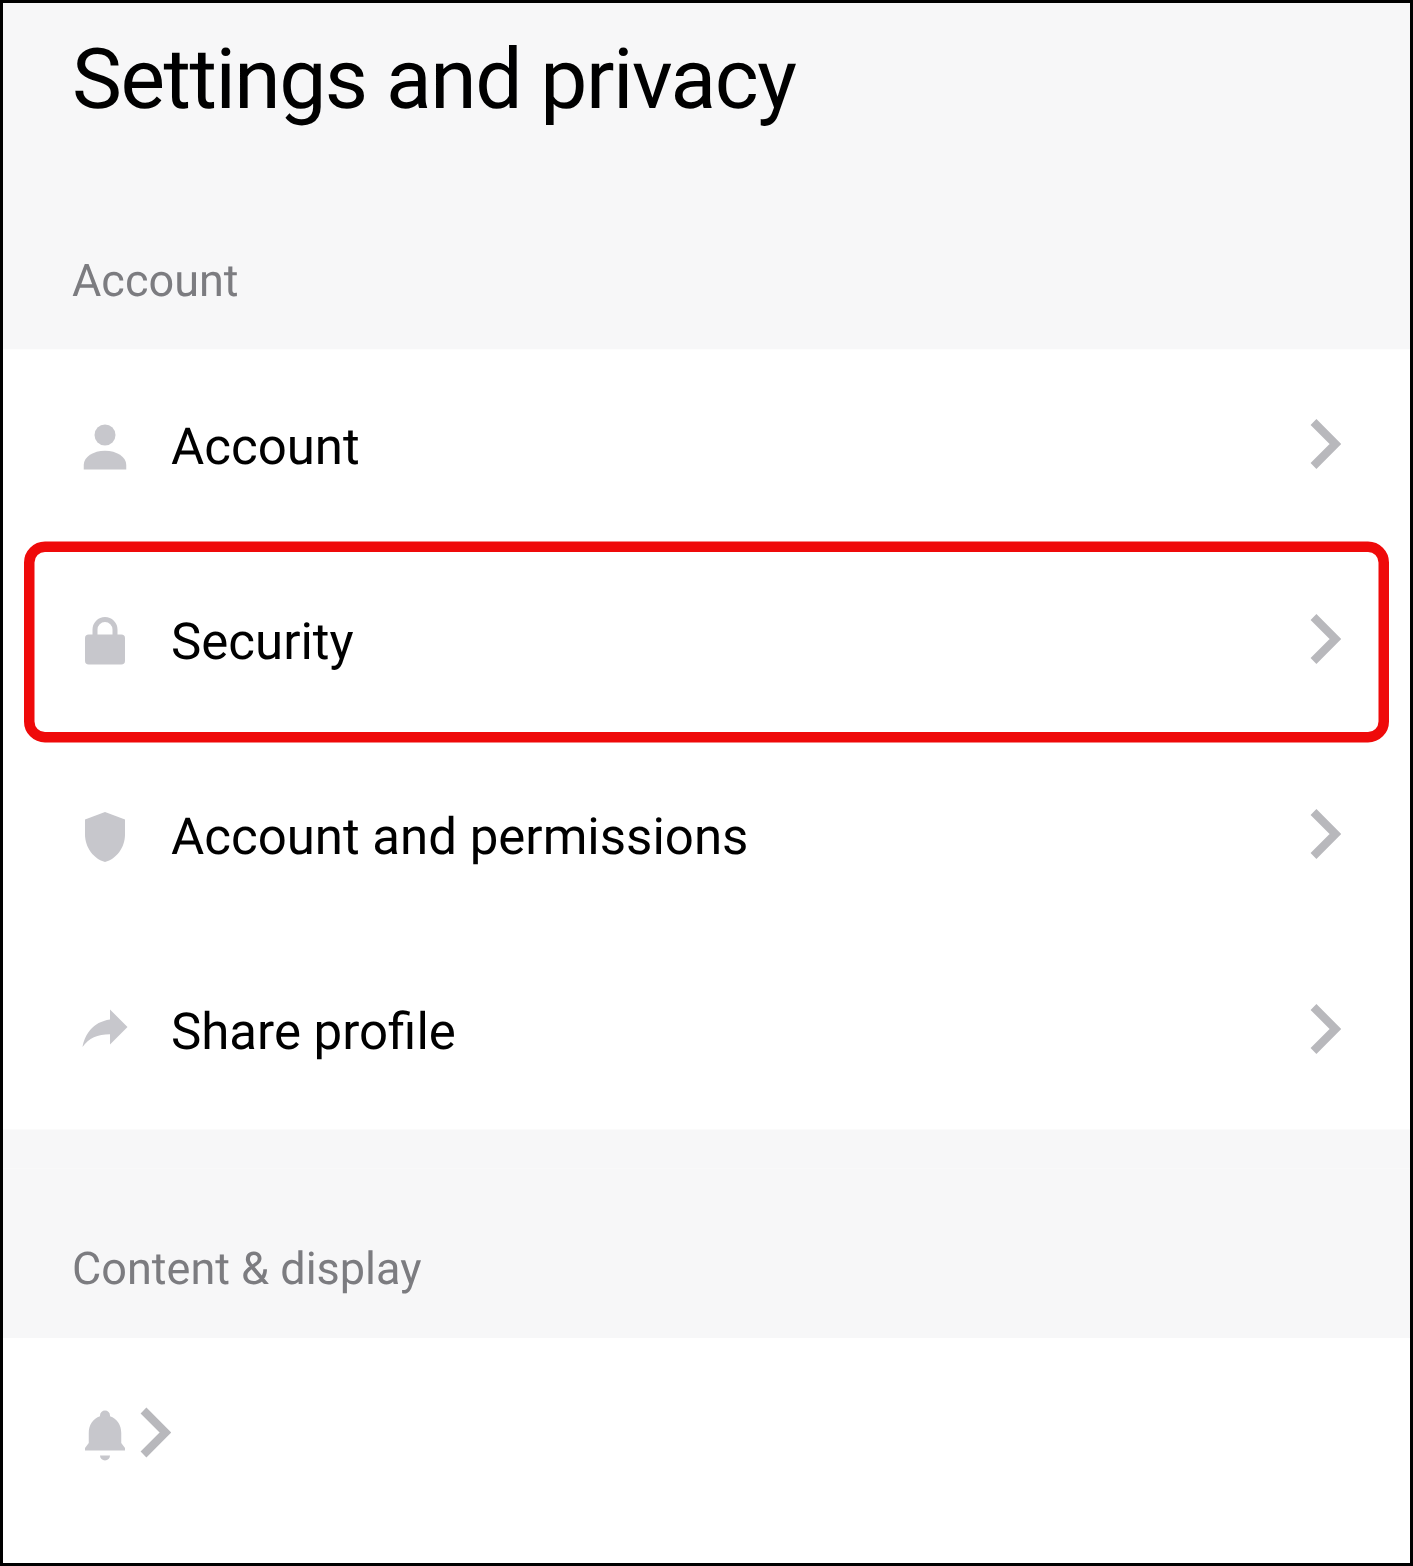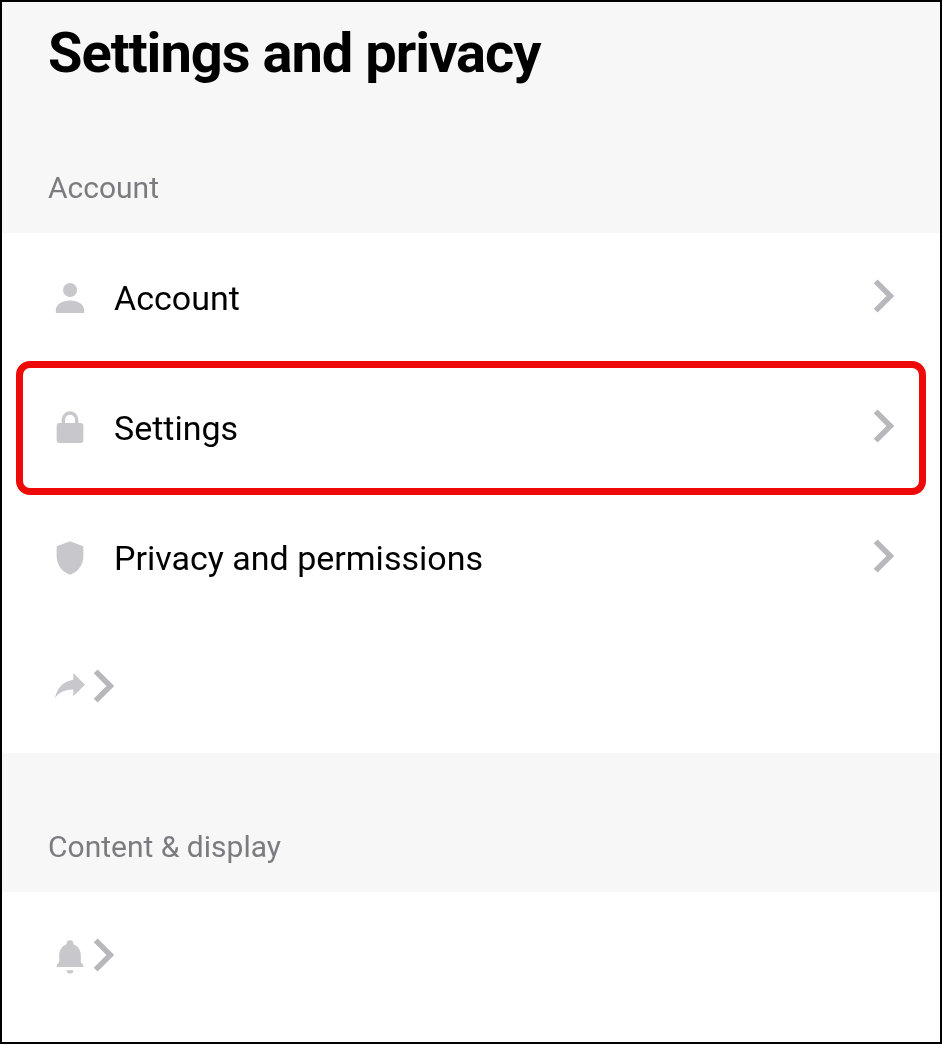--- a/index.html
+++ b/index.html
@@ -5,21 +5,21 @@
   * { box-sizing: border-box; margin: 0; padding: 0; }
   html, body { width: 942px; height: 1044px; }
   body {
     font-family: -apple-system, BlinkMacSystemFont, "Segoe UI", Roboto, Helvetica, Arial, sans-serif;
     background: #fff;
     border: 2px solid #000;
     overflow: hidden;
   }
   .page-title {
     font-size: 56px;
-    font-weight: 700;
+    font-weight: 400;
     letter-spacing: -1px;
     padding: 18px 46px 34px 46px;
     color: #000;
     background: #f7f7f8;
   }
   .section-header {
     font-size: 30px;
     color: #7c7c80;
     padding: 50px 46px 28px 46px;
     background: #f7f7f8;
@@ -86,49 +86,50 @@
         </svg>
     </span>
   </div>
 
   <div class="row">
     <span class="icon-wrap">
       <svg viewBox="0 0 24 24">
           <path d="M17 9V7a5 5 0 0 0-10 0v2H5.5A1.5 1.5 0 0 0 4 10.5v9A1.5 1.5 0 0 0 5.5 21h13a1.5 1.5 0 0 0 1.5-1.5v-9A1.5 1.5 0 0 0 18.5 9H17zm-8-2a3 3 0 0 1 6 0v2H9V7z"></path>
         </svg>
     </span>
-    <span class="label">Settings</span>
+    <span class="label">Security</span>
     <span class="chevron">
       <svg viewBox="0 0 12 20">
           <polyline points="2,2 10,10 2,18"></polyline>
         </svg>
     </span>
     <span class="highlight-box"></span>
   </div>
 
   <div class="row">
     <span class="icon-wrap">
       <svg viewBox="0 0 24 24">
           <path d="M12 2 4 5v6c0 5.1 3.4 9.8 8 11 4.6-1.2 8-5.9 8-11V5l-8-3z"></path>
         </svg>
     </span>
-    <span class="label">Privacy and permissions</span>
+    <span class="label">Account and permissions</span>
     <span class="chevron">
       <svg viewBox="0 0 12 20">
           <polyline points="2,2 10,10 2,18"></polyline>
         </svg>
     </span>
   </div>
 
   <div class="row">
     <span class="icon-wrap">
       <svg viewBox="0 0 24 24">
           <path d="M14 3v4C7 8 4 13 3 18c2.5-3.5 6-5.1 11-5.1V17l7-7-7-7z"></path>
         </svg>
     </span>
+    <span class="label">Share profile</span>
     <span class="chevron">
       <svg viewBox="0 0 12 20">
           <polyline points="2,2 10,10 2,18"></polyline>
         </svg>
     </span>
   </div>
 
 </div>
 
 <div class="section-gap"></div>

